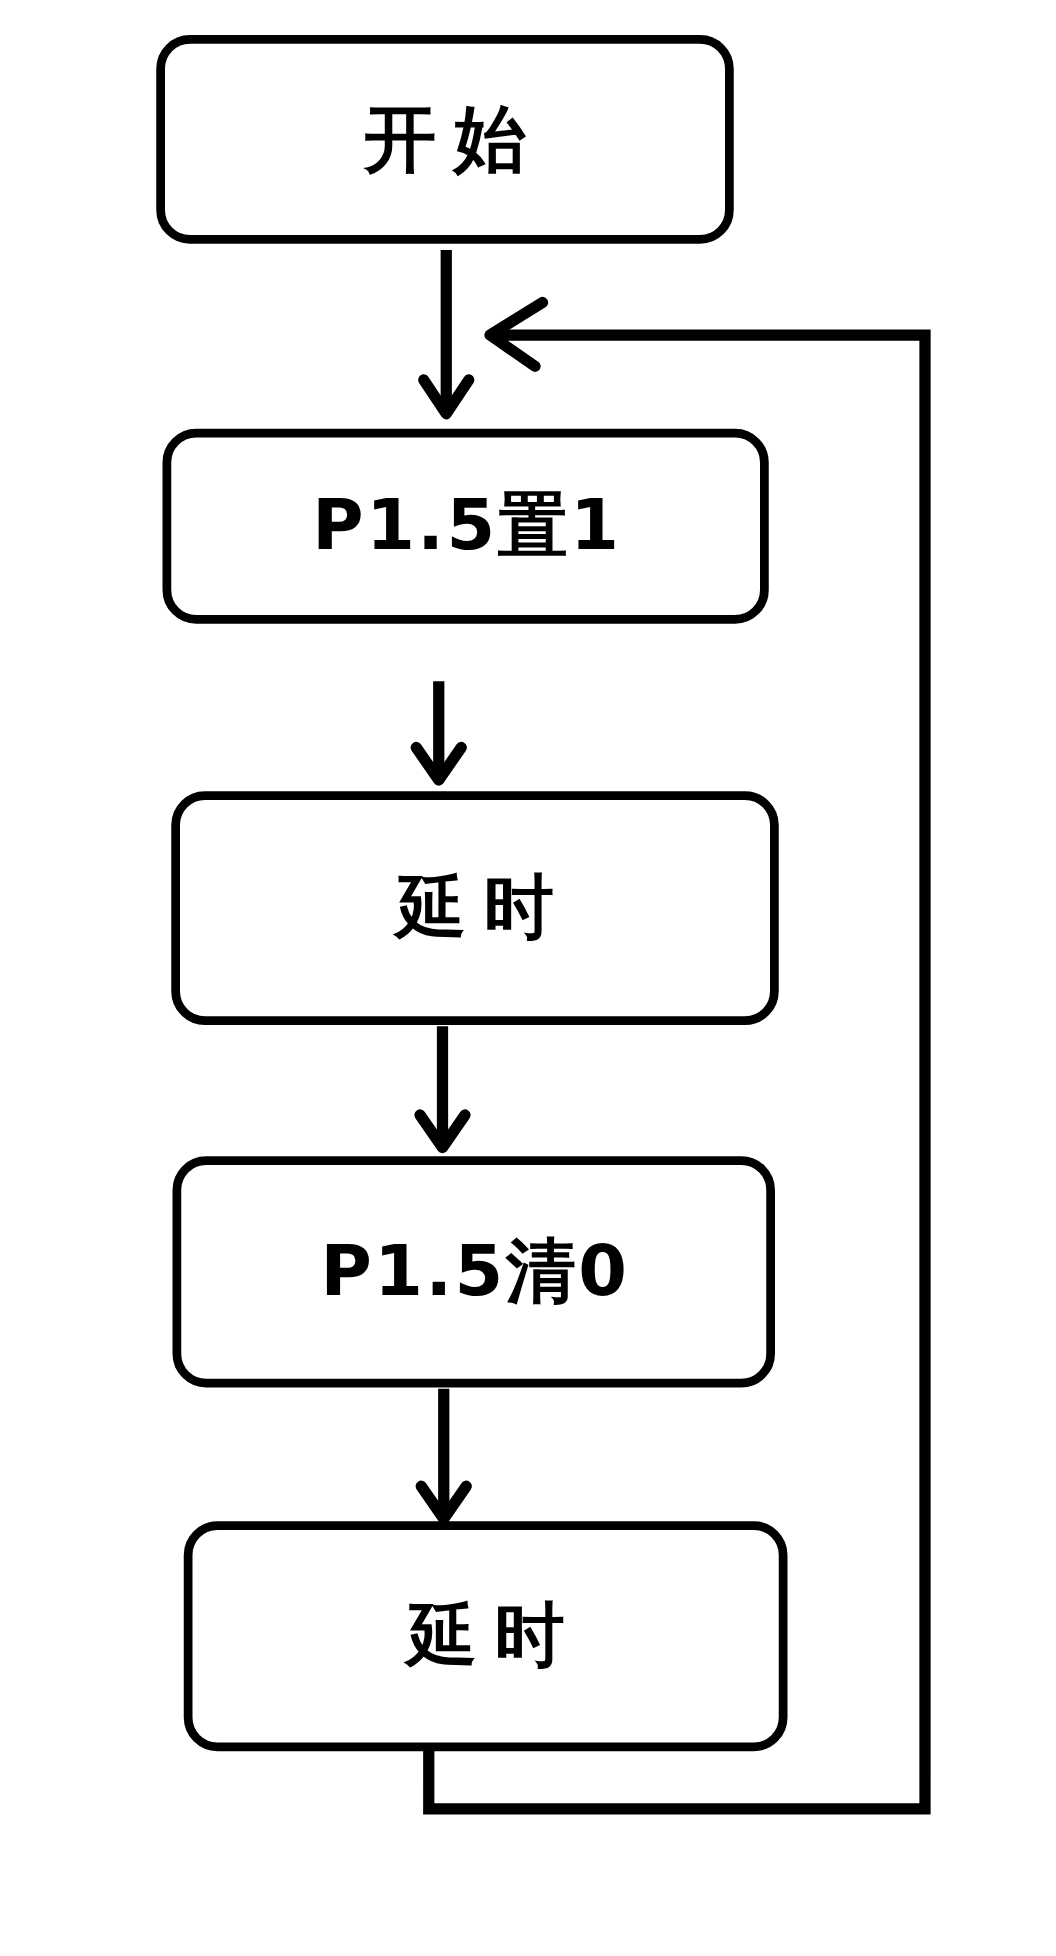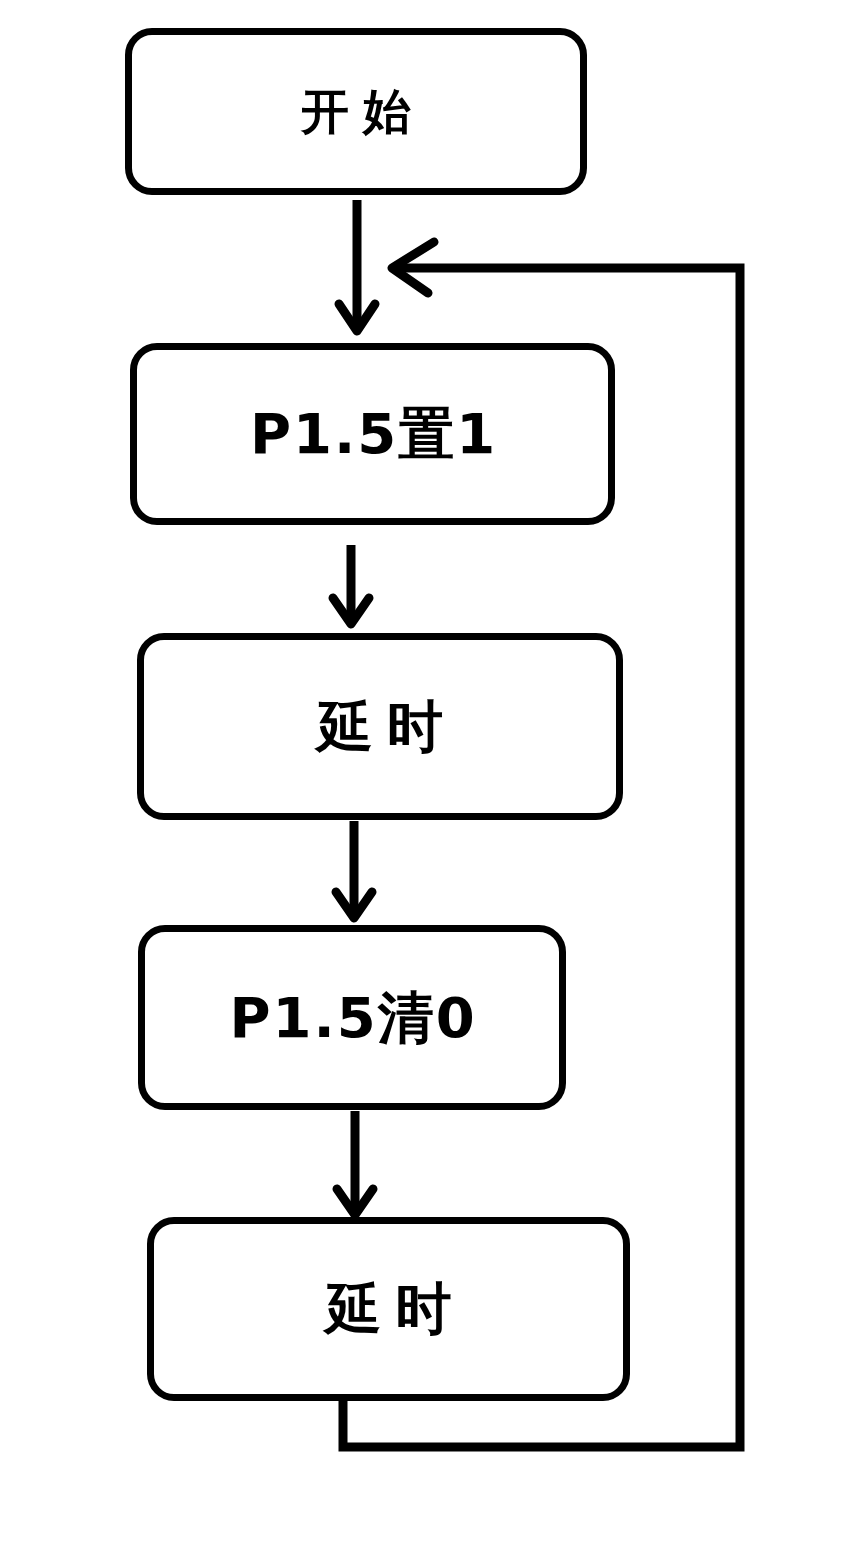--- a/index.html
+++ b/index.html
@@ -29,24 +29,24 @@
     border: 7px solid #000000;
     border-radius: 27px;
     background: #ffffff;
     display: flex;
     flex-direction: column;
     align-items: center;
     justify-content: center;
     text-align: center;
     font-weight: 700;
   }
-  .node-1 { left: 125px; top: 28px;  width: 462px; height: 167px; font-size: 48px; line-height: 64px; text-align: center; }
-  .node-2 { left: 130px; top: 343px; width: 485px; height: 182px; font-size: 56px; line-height: 66px; }
+  .node-1 { left: 125px; top: 28px;  width: 462px; height: 167px; font-size: 58px; line-height: 64px; text-align: center; }
+  .node-2 { left: 130px; top: 343px; width: 485px; height: 156px; font-size: 56px; line-height: 66px; }
   .node-3 { left: 137px; top: 633px; width: 486px; height: 187px; font-size: 56px; line-height: 66px; }
-  .node-4 { left: 138px; top: 925px; width: 428px; height: 185px; font-size: 56px; line-height: 88px; }
+  .node-4 { left: 138px; top: 925px; width: 482px; height: 185px; font-size: 56px; line-height: 88px; }
   .node-5 { left: 147px; top: 1217px; width: 483px; height: 184px; font-size: 56px; line-height: 66px; }
   .nline {
     white-space: nowrap;
   }
   .cjk {
     letter-spacing: 14px;
     margin-right: -14px; 
   }
   .mixed {
     font-family: "DejaVu Sans", "Liberation Serif", sans-serif;

